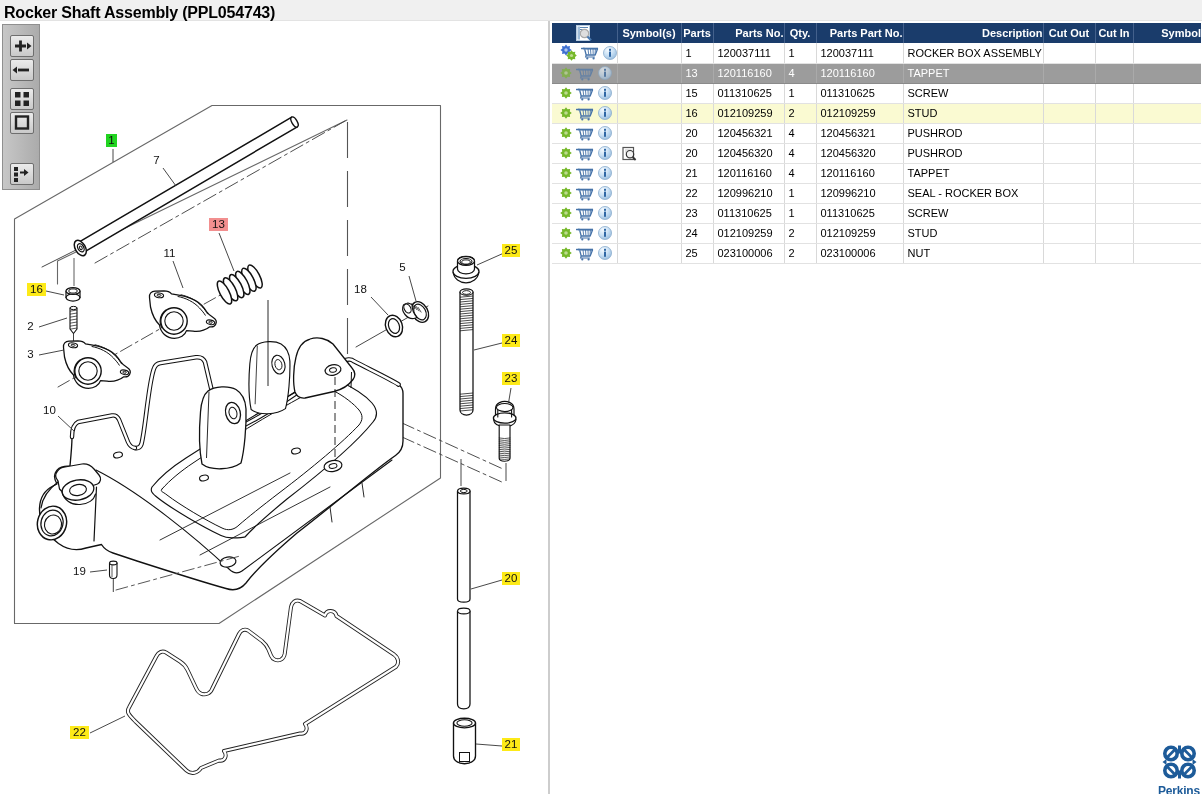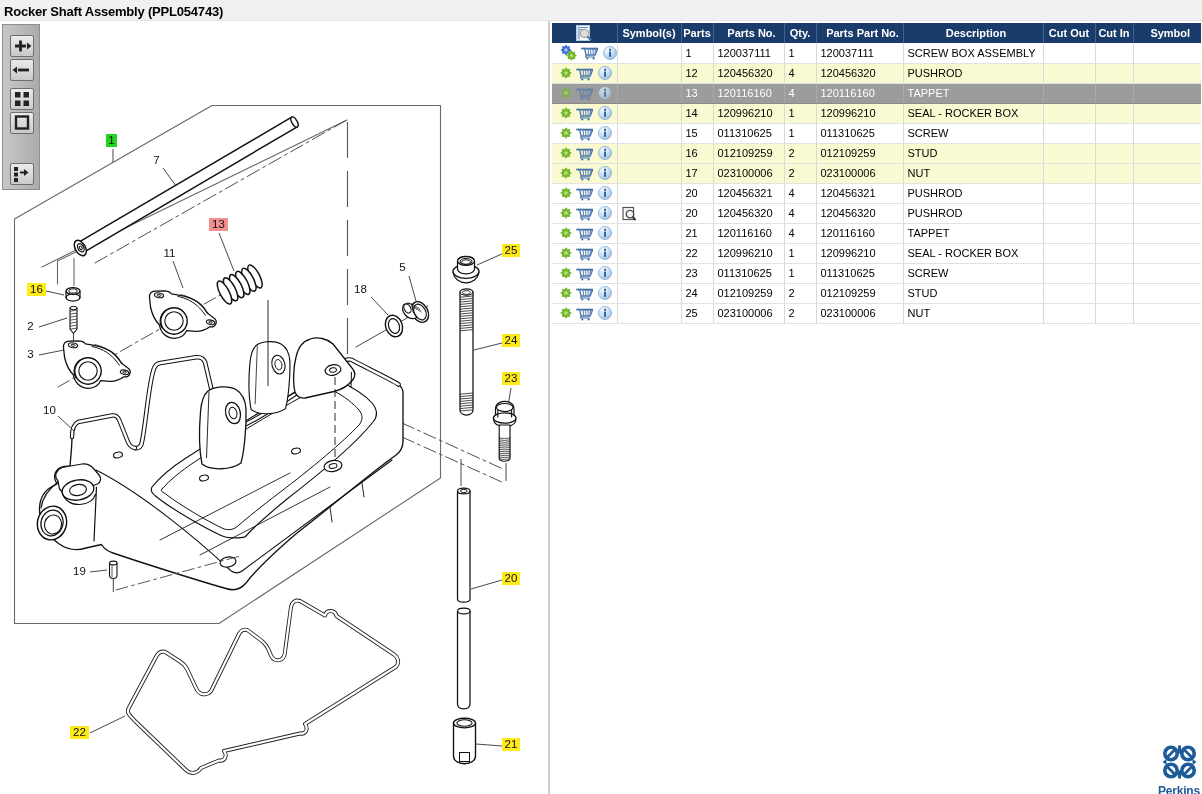--- a/index.html
+++ b/index.html
@@ -1,21 +1,21 @@
 <!DOCTYPE html>
 <html><head><meta charset="utf-8"><style>
 * { margin:0; padding:0; box-sizing:border-box; }
 html,body { width:1202px; height:794px; background:#fff; font-family:"Liberation Sans",sans-serif; overflow:hidden; }
 #titlebar { position:absolute; left:0; top:0; width:1202px; height:21px; background:#f0f0f0; border-bottom:1px solid #e3e3e3; }
-#titlebar span { position:absolute; left:4px; top:4px; font-size:13px; font-weight:bold; color:#000; letter-spacing:-0.2px; }
+#titlebar span { position:absolute; left:4px; top:4px; font-size:16px; font-weight:bold; color:#000; letter-spacing:-0.2px; }
 #divider { position:absolute; left:548px; top:21px; width:2px; height:773px; background:#cdcdcd; }
 #toolbar { position:absolute; left:2px; top:24px; width:38px; height:166px; background:linear-gradient(90deg,#c7c7c7,#ababab); border:1px solid #8f8f8f; }
 .tbtn { position:absolute; left:7px; width:24px; height:22px; background:linear-gradient(180deg,#ebebeb,#c9c9c9); border:1px solid #6e6e6e; border-radius:2px; }
 #parts { position:absolute; left:552px; top:23px; width:649px; border-collapse:collapse; table-layout:fixed; font-size:11px; color:#000; }
-#parts th { background:#1a3c6b; color:#fff; font-weight:bold; height:20px; text-align:center; padding:0 0 0 6px; border-left:1px solid #44618c; overflow:hidden; white-space:nowrap; }
+#parts th { background:#1a3c6b; color:#fff; font-weight:bold; height:20px; text-align:right; padding:0 0 0 6px; border-left:1px solid #44618c; overflow:hidden; white-space:nowrap; }
 #parts th:first-child { border-left:none; text-align:center; padding:0; }
 #parts th.hc { text-align:center; padding:0; }
 #parts td { height:20px; padding:0 0 0 4px; border-left:1px solid #d9d9d9; border-bottom:1px solid #e2e2e2; overflow:hidden; white-space:nowrap; vertical-align:middle; }
 #parts td:first-child { border-left:none; }
 #parts tr.ry td { background:#fafad2; }
 #parts tr.rw td { background:#fff; }
 #parts tr.rg td { background:#9c9c9c; color:#fff; border-bottom-color:#8a8a8a; border-left-color:#aaa; }
 #parts tr.rg .ic { opacity:0.65; }
 .cic { padding:0 !important; }
 .cic .ic { vertical-align:middle; margin-left:4px; }
@@ -360,39 +360,21 @@
           </svg><svg class="ic" width="18" height="15" viewBox="0 0 18 15">
             <use href="#cart"></use>
           </svg><svg class="ic" width="14" height="14" viewBox="0 0 14 14">
             <use href="#info"></use>
           </svg></td>
         <td class="csym"></td>
         <td>1</td>
         <td>120037111</td>
         <td>1</td>
         <td>120037111</td>
-        <td>SCREW BOX ASSEMBLY</td>
-        <td></td>
-        <td></td>
-        <td></td>
-      </tr>
-      <tr class="ry">
-        <td class="cic"><svg class="ic" width="12" height="12" viewBox="0 0 12 12">
-            <use href="#gear"></use>
-          </svg><svg class="ic" width="18" height="15" viewBox="0 0 18 15">
-            <use href="#cart"></use>
-          </svg><svg class="ic" width="14" height="14" viewBox="0 0 14 14">
-            <use href="#info"></use>
-          </svg></td>
-        <td class="csym"></td>
-        <td>12</td>
-        <td>120456320</td>
-        <td>4</td>
-        <td>120456320</td>
-        <td>PUSHROD</td>
+        <td>ROCKER BOX ASSEMBLY</td>
         <td></td>
         <td></td>
         <td></td>
       </tr>
       <tr class="rg">
         <td class="cic"><svg class="ic" width="12" height="12" viewBox="0 0 12 12">
             <use href="#gear"></use>
           </svg><svg class="ic" width="18" height="15" viewBox="0 0 18 15">
             <use href="#cart"></use>
           </svg><svg class="ic" width="14" height="14" viewBox="0 0 14 14">
@@ -401,38 +383,20 @@
         <td class="csym"></td>
         <td>13</td>
         <td>120116160</td>
         <td>4</td>
         <td>120116160</td>
         <td>TAPPET</td>
         <td></td>
         <td></td>
         <td></td>
       </tr>
-      <tr class="ry">
-        <td class="cic"><svg class="ic" width="12" height="12" viewBox="0 0 12 12">
-            <use href="#gear"></use>
-          </svg><svg class="ic" width="18" height="15" viewBox="0 0 18 15">
-            <use href="#cart"></use>
-          </svg><svg class="ic" width="14" height="14" viewBox="0 0 14 14">
-            <use href="#info"></use>
-          </svg></td>
-        <td class="csym"></td>
-        <td>14</td>
-        <td>120996210</td>
-        <td>1</td>
-        <td>120996210</td>
-        <td>SEAL - ROCKER BOX</td>
-        <td></td>
-        <td></td>
-        <td></td>
-      </tr>
       <tr class="rw">
         <td class="cic"><svg class="ic" width="12" height="12" viewBox="0 0 12 12">
             <use href="#gear"></use>
           </svg><svg class="ic" width="18" height="15" viewBox="0 0 18 15">
             <use href="#cart"></use>
           </svg><svg class="ic" width="14" height="14" viewBox="0 0 14 14">
             <use href="#info"></use>
           </svg></td>
         <td class="csym"></td>
         <td>15</td>
@@ -451,38 +415,20 @@
             <use href="#cart"></use>
           </svg><svg class="ic" width="14" height="14" viewBox="0 0 14 14">
             <use href="#info"></use>
           </svg></td>
         <td class="csym"></td>
         <td>16</td>
         <td>012109259</td>
         <td>2</td>
         <td>012109259</td>
         <td>STUD</td>
-        <td></td>
-        <td></td>
-        <td></td>
-      </tr>
-      <tr class="ry">
-        <td class="cic"><svg class="ic" width="12" height="12" viewBox="0 0 12 12">
-            <use href="#gear"></use>
-          </svg><svg class="ic" width="18" height="15" viewBox="0 0 18 15">
-            <use href="#cart"></use>
-          </svg><svg class="ic" width="14" height="14" viewBox="0 0 14 14">
-            <use href="#info"></use>
-          </svg></td>
-        <td class="csym"></td>
-        <td>17</td>
-        <td>023100006</td>
-        <td>2</td>
-        <td>023100006</td>
-        <td>NUT</td>
         <td></td>
         <td></td>
         <td></td>
       </tr>
       <tr class="rw">
         <td class="cic"><svg class="ic" width="12" height="12" viewBox="0 0 12 12">
             <use href="#gear"></use>
           </svg><svg class="ic" width="18" height="15" viewBox="0 0 18 15">
             <use href="#cart"></use>
           </svg><svg class="ic" width="14" height="14" viewBox="0 0 14 14">

